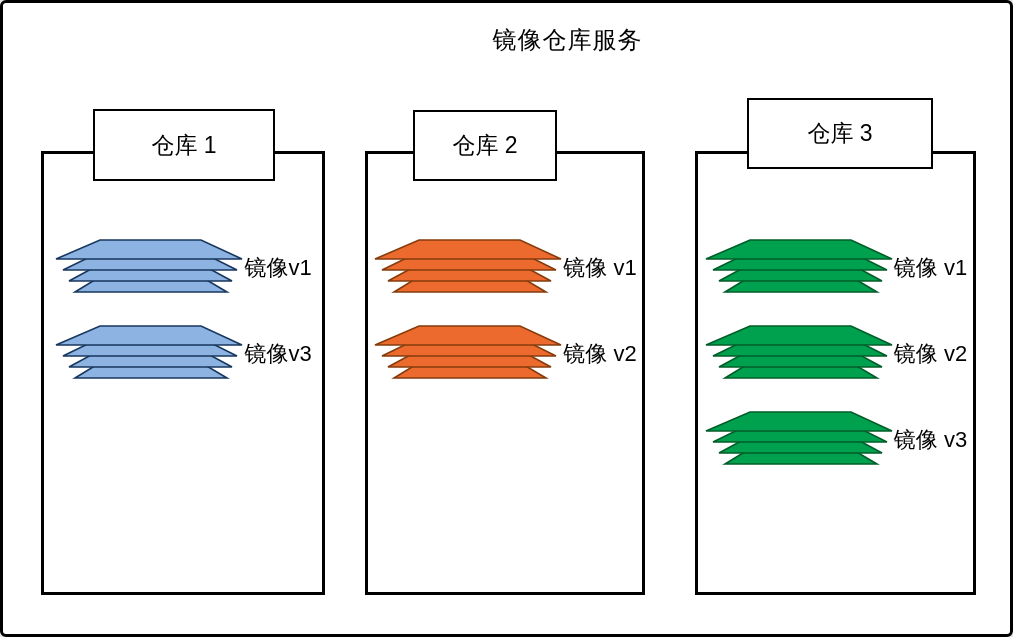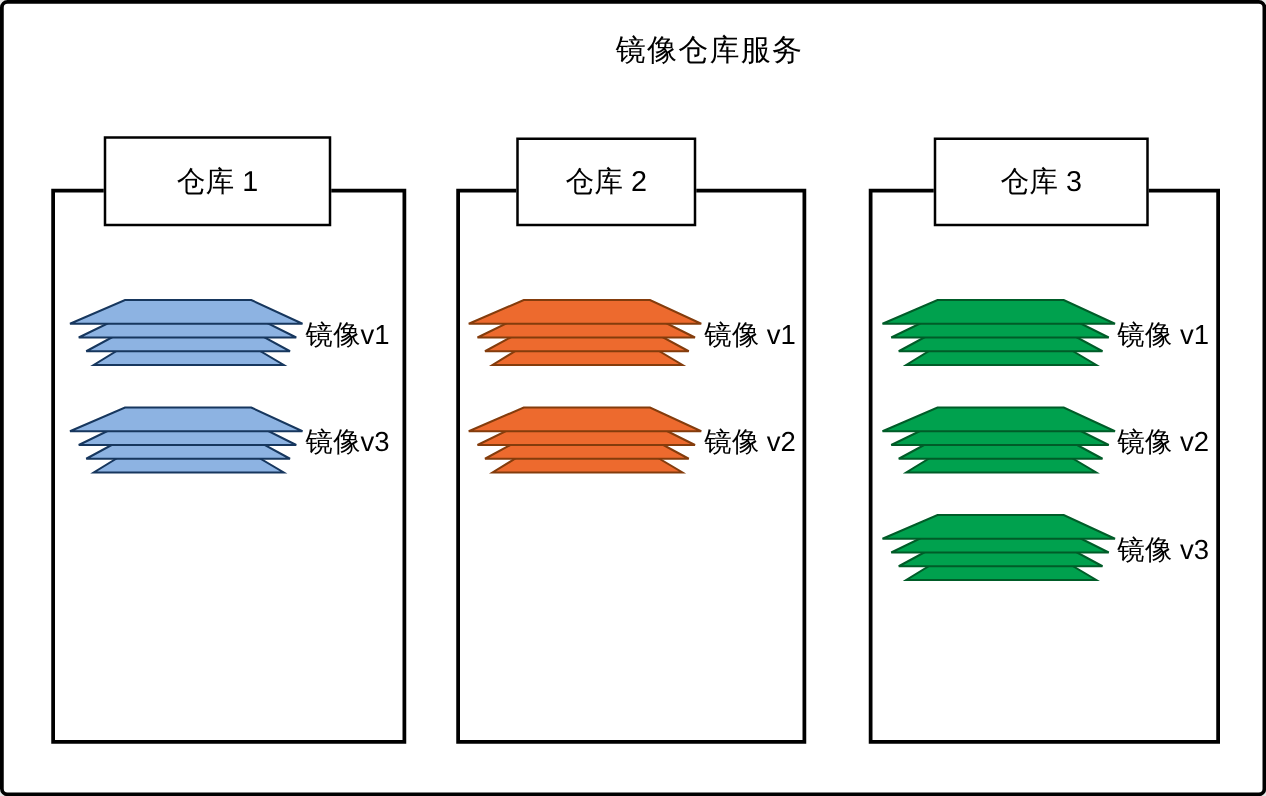--- a/index.html
+++ b/index.html
@@ -46,23 +46,23 @@
     box-sizing:border-box;
     border:2px solid #000000;
     background:#ffffff;
     display:flex;
     align-items:center;
     justify-content:center;
     font-size:23px;
     z-index:2;
     white-space:pre;
   }
-  .repo-label--1 { left:80px;  top:106px; width:182px; height:72px; }
+  .repo-label--1 { left:90px;  top:106px; width:182px; height:72px; }
   .repo-label--2 { left:410px; top:107px; width:144px; height:71px; }
-  .repo-label--3 { left:744px; top:107px; width:172px; height:71px; }
+  .repo-label--3 { left:744px; top:95px; width:186px; height:71px; }
   .image-group {
     margin:0;
     display:flex;
     flex-direction:row;
     align-items:center;
   }
   .stack-svg { display:block; }
   .stack-svg polygon { stroke-width:1.6; }
   .image-label {
     margin-top:4px;

